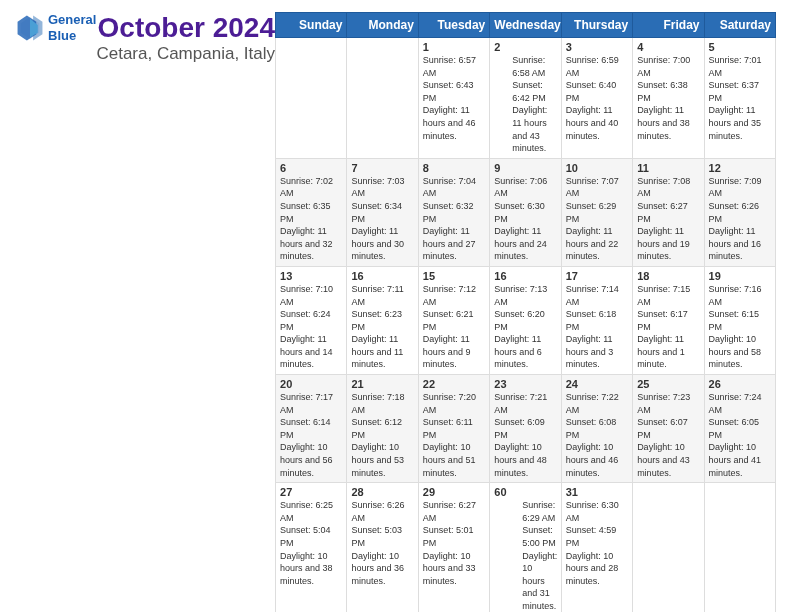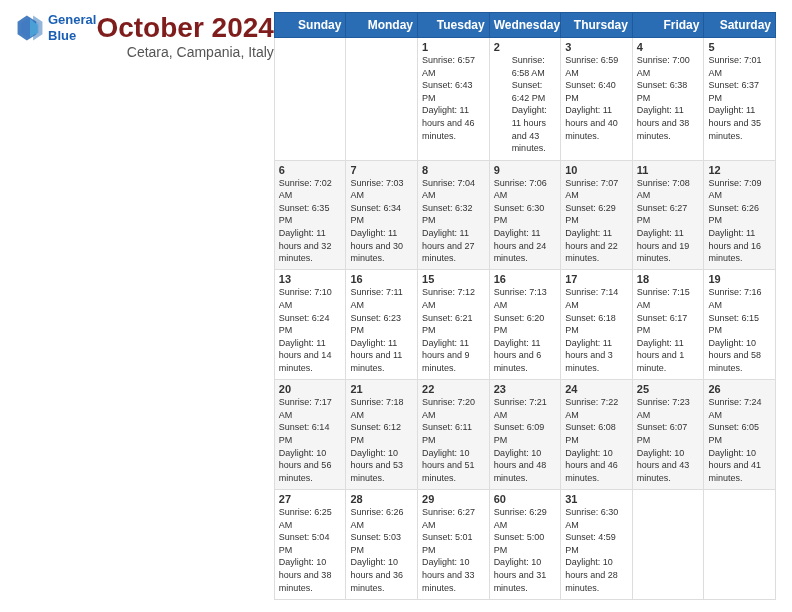--- a/index.html
+++ b/index.html
@@ -36,24 +36,24 @@
     .logo-icon {
       width: 28px;
       height: 28px;
     }
     .title-block {
       text-align: right;
     }
     .main-title {
       font-size: 28px;
       font-weight: bold;
-      color: #7f1d1d;
+      color: #4c1d95;
     }
     .subtitle {
-      font-size: 14px;
+      font-size: 17px;
       color: #555;
     }
     .calendar {
       flex: 1;
       border: 1px solid #ccc;
       border-collapse: collapse;
       width: 100%;
       table-layout: fixed;
     }
     .calendar th {
@@ -307,21 +307,21 @@
 Daylight: 10 hours and 36 minutes.</div>
           </td>
           <td>
             <div class="day-num">29</div>
             <div class="day-info" style="white-space: pre-line;">Sunrise: 6:27 AM
 Sunset: 5:01 PM
 Daylight: 10 hours and 33 minutes.</div>
           </td>
           <td>
             <div class="day-num">60</div>
-            <div class="day-info" style="white-space: pre-line;">Sunrise: 6:29 AM
+            <div class="day-info" style="white-space: pre-line; margin-left: 28px;">Sunrise: 6:29 AM
 Sunset: 5:00 PM
 Daylight: 10 hours and 31 minutes.</div>
           </td>
           <td>
             <div class="day-num">31</div>
             <div class="day-info" style="white-space: pre-line;">Sunrise: 6:30 AM
 Sunset: 4:59 PM
 Daylight: 10 hours and 28 minutes.</div>
           </td>
           <td class="empty-cell"></td>

